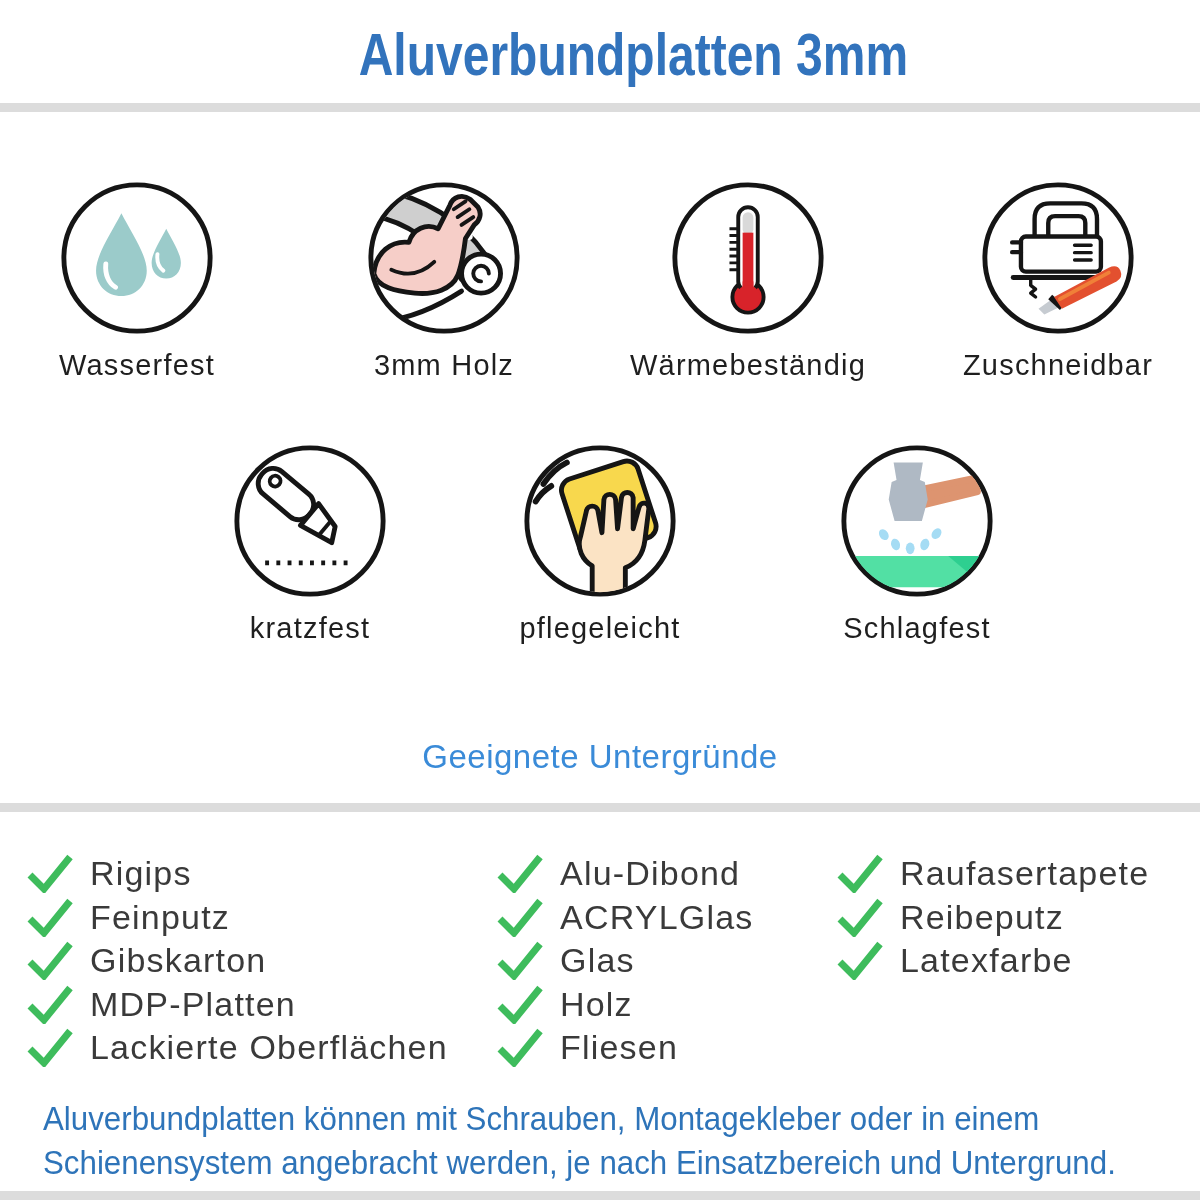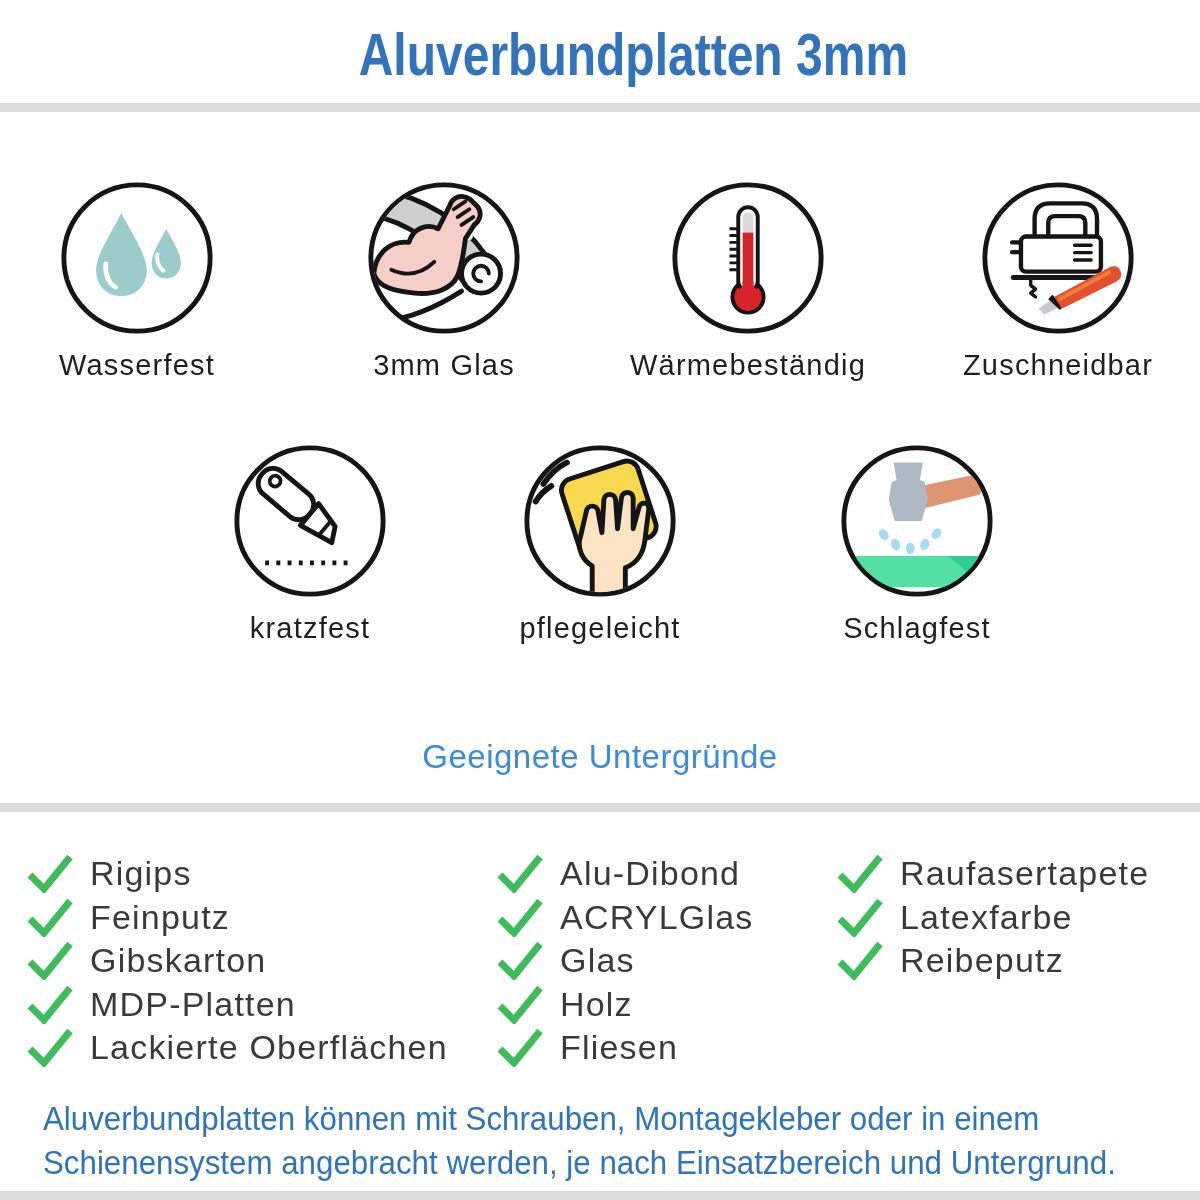--- a/index.html
+++ b/index.html
@@ -74,21 +74,21 @@
         <circle cx="106" cy="58" r="3.5" fill="#fff"></circle>
         <circle cx="118" cy="78" r="3.5" fill="#fff"></circle>
         <circle cx="118" cy="96" r="20" fill="#fff" stroke="#151515" stroke-width="5"></circle>
         <path d="M126 96 a8 8 0 1 0 -8 8" fill="none" stroke="#151515" stroke-width="4" stroke-linecap="round"></path>
         <path d="M98 114 C 70 132 44 142 18 145" fill="none" stroke="#151515" stroke-width="5" stroke-linecap="round"></path>
         <path d="M8 96 C 10 74 26 62 44 64 C 48 50 62 44 74 50 L 86 26 C 89 17 99 14 107 20 L 115 28 C 119 34 117 42 111 46 L 102 60 C 100 76 98 88 94 98 C 88 112 70 118 50 116 C 30 114 12 110 8 96 Z" fill="#f6cec8" stroke="#151515" stroke-width="5" stroke-linejoin="round"></path>
         <path d="M90 30 l12 -8 M94 38 l12 -8 M98 46 l12 -8" stroke="#151515" stroke-width="4" fill="none" stroke-linecap="round"></path>
         <path d="M26 92 Q 50 103 70 84" stroke="#151515" stroke-width="4" fill="none" stroke-linecap="round"></path>
       </g>
     </svg>
-    <div class="flabel">3mm Glas</div>
+    <div class="flabel">3mm Holz</div>
   </div>
 
   <div class="feature f3">
     <svg width="156" height="156" viewBox="0 0 160 160">
       <circle cx="80" cy="80" r="75" fill="#fff" stroke="#151515" stroke-width="5"></circle>
       <circle cx="80" cy="120" r="16" fill="#d8232a" stroke="#151515" stroke-width="4"></circle>
       <rect x="70" y="28" width="20" height="86" rx="10" fill="#fff" stroke="#151515" stroke-width="4"></rect>
       <rect x="74.5" y="33" width="11" height="23" rx="5.5" fill="#d9d9d9"></rect>
       <rect x="74.5" y="54" width="11" height="56" fill="#d8232a"></rect>
       <rect x="74.5" y="104" width="11" height="18" fill="#d8232a"></rect>
@@ -262,27 +262,27 @@
     <div class="checkrow">
       <svg width="46" height="40" viewBox="0 0 46 40">
           <polyline points="3,22 17,36 43,4" fill="none" stroke="#3ebc5c" stroke-width="7"></polyline>
         </svg>
       <span class="ctext">Raufasertapete</span>
     </div>
     <div class="checkrow">
       <svg width="46" height="40" viewBox="0 0 46 40">
           <polyline points="3,22 17,36 43,4" fill="none" stroke="#3ebc5c" stroke-width="7"></polyline>
         </svg>
+      <span class="ctext">Reibeputz</span>
+    </div>
+    <div class="checkrow">
+      <svg width="46" height="40" viewBox="0 0 46 40">
+          <polyline points="3,22 17,36 43,4" fill="none" stroke="#3ebc5c" stroke-width="7"></polyline>
+        </svg>
       <span class="ctext">Latexfarbe</span>
-    </div>
-    <div class="checkrow">
-      <svg width="46" height="40" viewBox="0 0 46 40">
-          <polyline points="3,22 17,36 43,4" fill="none" stroke="#3ebc5c" stroke-width="7"></polyline>
-        </svg>
-      <span class="ctext">Reibeputz</span>
     </div>
   </div>
 
   <div class="footer-note">
     <div class="fline"><span>Aluverbundplatten können mit Schrauben, Montagekleber oder in einem</span></div>
     <div class="fline"><span>Schienensystem angebracht werden, je nach Einsatzbereich und Untergrund.</span></div>
   </div>
 
   <div class="divider d3"></div>
 

